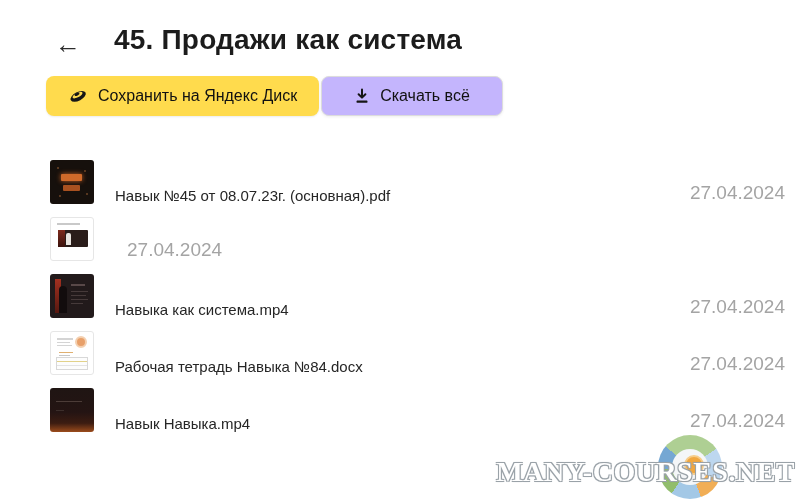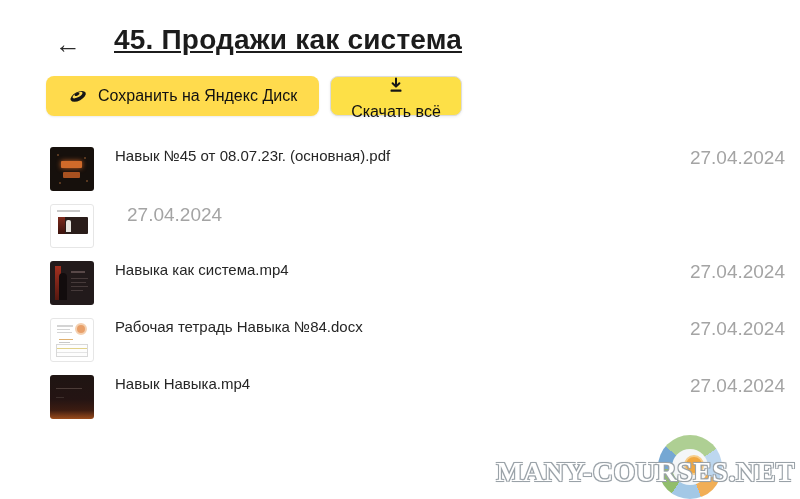--- a/index.html
+++ b/index.html
@@ -11,47 +11,46 @@
   }
 
   
   .back-btn {
     position:absolute; left:50px; top:27px; width:36px; height:34px;
     font-size:26px; color:#2b2b2b; background:none; border:none;
     display:flex; align-items:center; justify-content:center; cursor:pointer;
   }
   .page-title {
     position:absolute; left:114px; top:24px;
-    font-size:28px; font-weight:700; color:#1c1c1c; letter-spacing:0.2px;text-decoration:underline;
+    font-size:28px; font-weight:700; color:#1c1c1c; letter-spacing:0.2px;
   }
 
   
   .toolbar {
-    position:absolute; left:46px; top:76px; display:flex; gap:11px;
+    position:absolute; left:46px; top:76px; display:flex; gap:2px;
   }
   .btn {
     height:40px; border-radius:8px; display:inline-flex; align-items:center;
     gap:10px; font-size:16px; font-weight:500; color:#111; cursor:pointer;
     font-family:"Liberation Sans","DejaVu Sans",sans-serif;
   }
   .btn-yellow {
     background:#FFDB4D; border:none; padding:0 22px;
     box-shadow:0 1px 2px rgba(0,0,0,0.08);
   }
   .btn-white {
-    background:#fde047; border:1px solid #dcdcdc; padding:0 20px;
+    background:#c4b5fd; border:1px solid #dcdcdc; padding:0 32px;
     box-shadow:0 1px 3px rgba(0,0,0,0.07);
-    flex-direction:column;
   }
   .btn svg { display:block; }
 
   
   .file-list { position:absolute; left:50px; right:15px; top:147px; }
   .file-row {
-    height:57px; display:flex; align-items:flex-start; cursor:pointer;
+    height:57px; display:flex; align-items:flex-end; cursor:pointer;
   }
   .thumb {
     position:relative; width:44px; height:44px; border-radius:3px;
     margin-right:21px; flex:0 0 44px; overflow:hidden;
   }
   .file-name { flex:1; font-size:15px; color:#262626; white-space:nowrap; overflow:hidden; }
   .file-date { font-size:19px; color:#a4a4a4; margin-left:12px; }
 
   
   .thumb-pdf { background:#16100c; }

